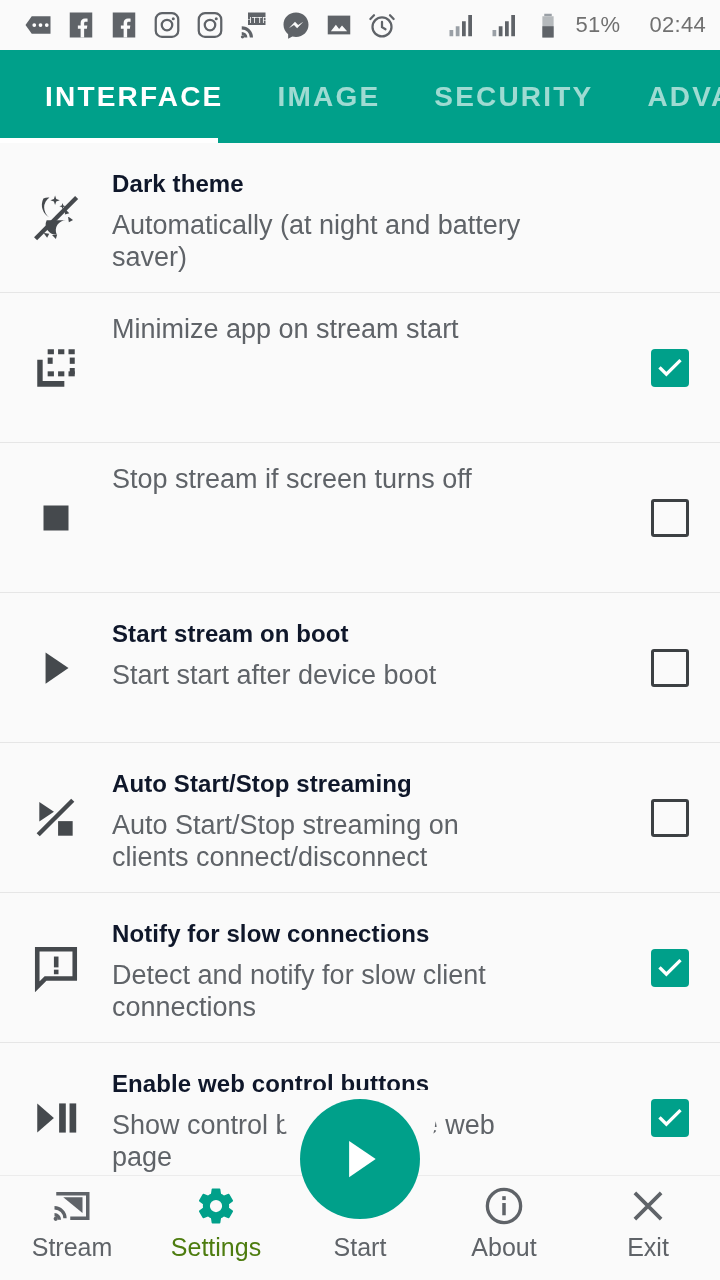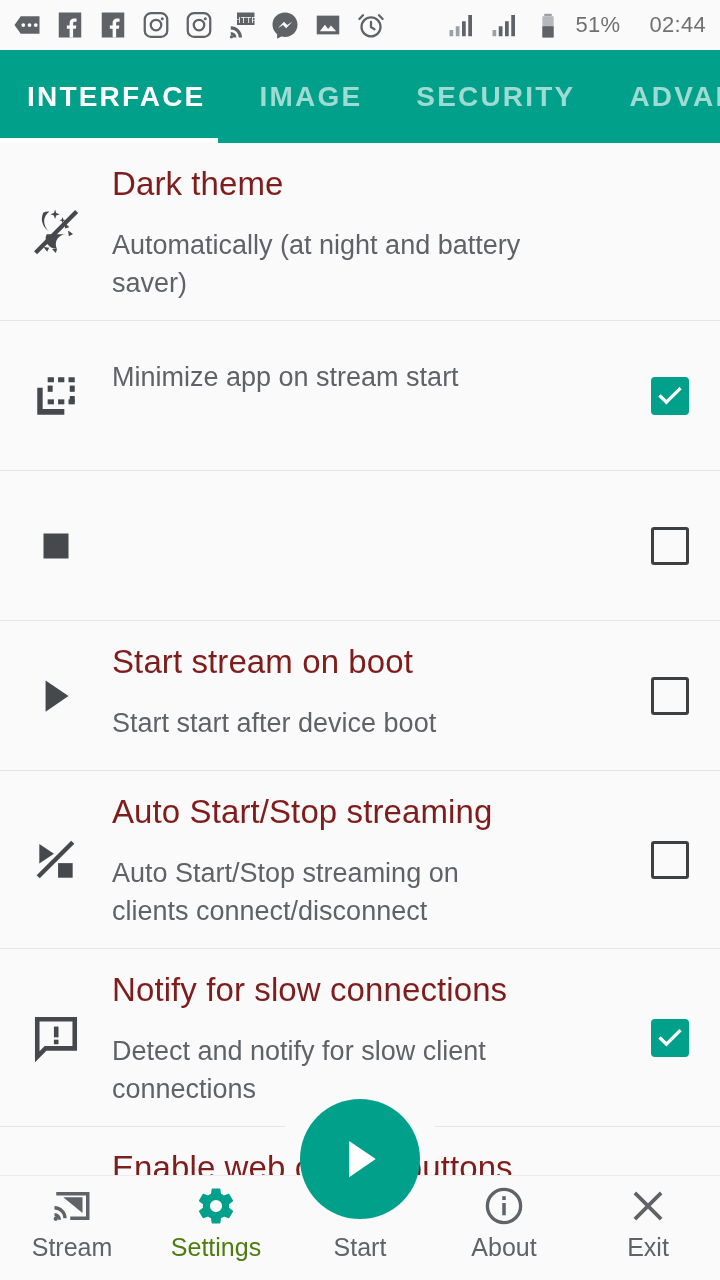--- a/index.html
+++ b/index.html
@@ -8,38 +8,39 @@
     background: #fafafa;
     font-family: "Liberation Sans", sans-serif;
     overflow: hidden;
   }
   #app { position: relative; width: 720px; height: 1280px; background: #fafafa; }
 
   
   .statusbar {
     height: 50px; background: #fafafa;
     display: flex; align-items: center;
-    padding: 0 14px 0 12px;
+    padding: 0 14px 0 23px;
     gap: 13px;
     text-align: center;
   }
   .sb-icon { width: 30px; height: 30px; display: block; flex: none; }
   .sb-spacer { flex: 1 1 auto; }
   .sb-text {
     font-size: 22px; color: #707070; letter-spacing: .3px;
     white-space: nowrap; line-height: 30px;
   }
   .sb-time { margin-left: 16px; }
 
   
   .tabbar {
     position: relative;
     height: 93px; background: #00a08a;
     display: flex; align-items: center;
     overflow: hidden;
+    padding-left: 18px;
   }
   .tab {
     font-size: 28px; font-weight: bold; letter-spacing: 2.2px;
     color: rgba(255,255,255,.62);
     white-space: nowrap;
     padding: 0 27px;
     line-height: 93px;
     height: 93px;
   }
   .tab.active { color: #ffffff; }
@@ -58,26 +59,27 @@
     background: #fafafa;
     min-height: 150px;
   }
   .row-icon {
     width: 112px; flex: none;
     display: flex; align-items: center; justify-content: center;
     align-self: center;
   }
   .row-body { flex: 1 1 auto; padding-right: 8px; }
   .row-title {
-    font-size: 33px; color: #7f1d1d; line-height: 46px;
+    font-size: 24px; color: #0f172a; line-height: 46px;
     letter-spacing: .1px;
+    font-weight: bold;
   }
   .row-sub {
-    font-size: 27px; color: #5f6368; line-height: 38px;
-    margin-top: 19px; padding-right: 90px;
+    font-size: 27px; color: #5f6368; line-height: 32px;
+    margin-top: 2px; padding-right: 90px;
   }
   .row-check {
     width: 100px; flex: none;
     display: flex; align-items: center; justify-content: center;
     align-self: center;
   }
   .cbox {
     width: 38px; height: 38px; border-radius: 4px;
     display: flex; align-items: center; justify-content: center;
   }
@@ -262,20 +264,21 @@
       </div>
     </div>
 
     <div class="row">
       <div class="row-icon">
         <svg class="rowsvg" width="50" height="50" viewBox="0 0 24 24">
           <rect class="icon-dark" x="6" y="6" width="12" height="12"></rect>
         </svg>
       </div>
       <div class="row-body">
+        <div class="row-sub">Stop stream if screen turns off</div>
       </div>
       <div class="row-check">
         <div class="cbox off">
           
         </div>
       </div>
     </div>
 
     <div class="row">
       <div class="row-icon">

